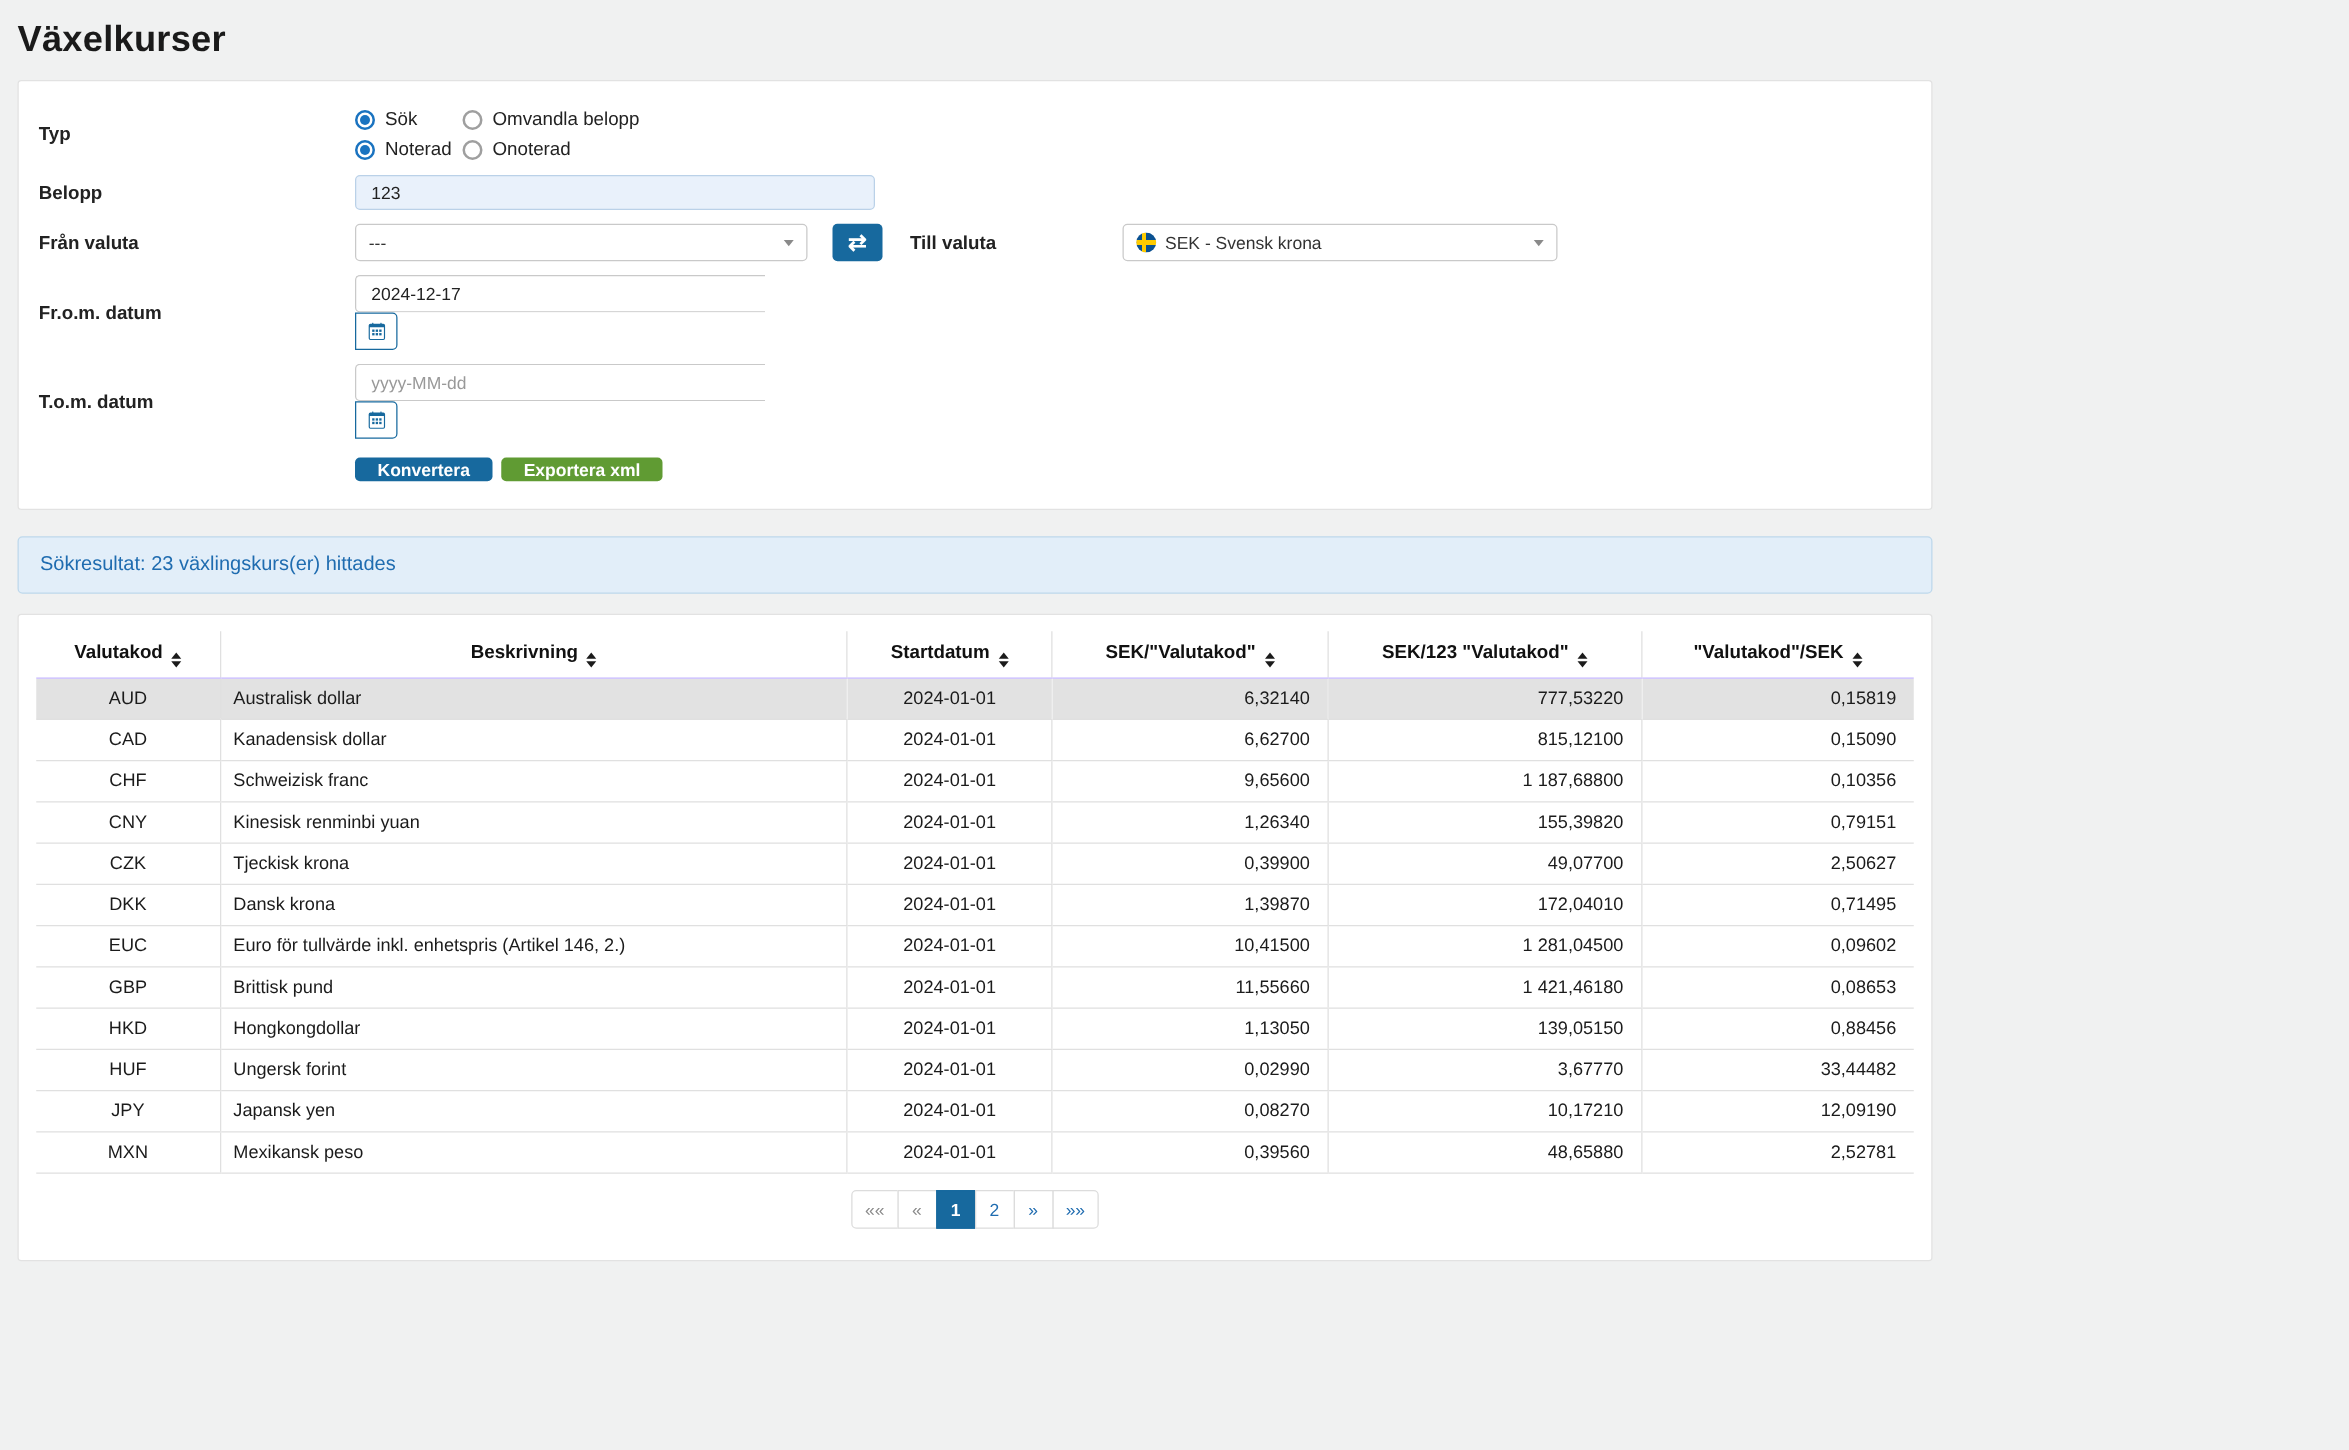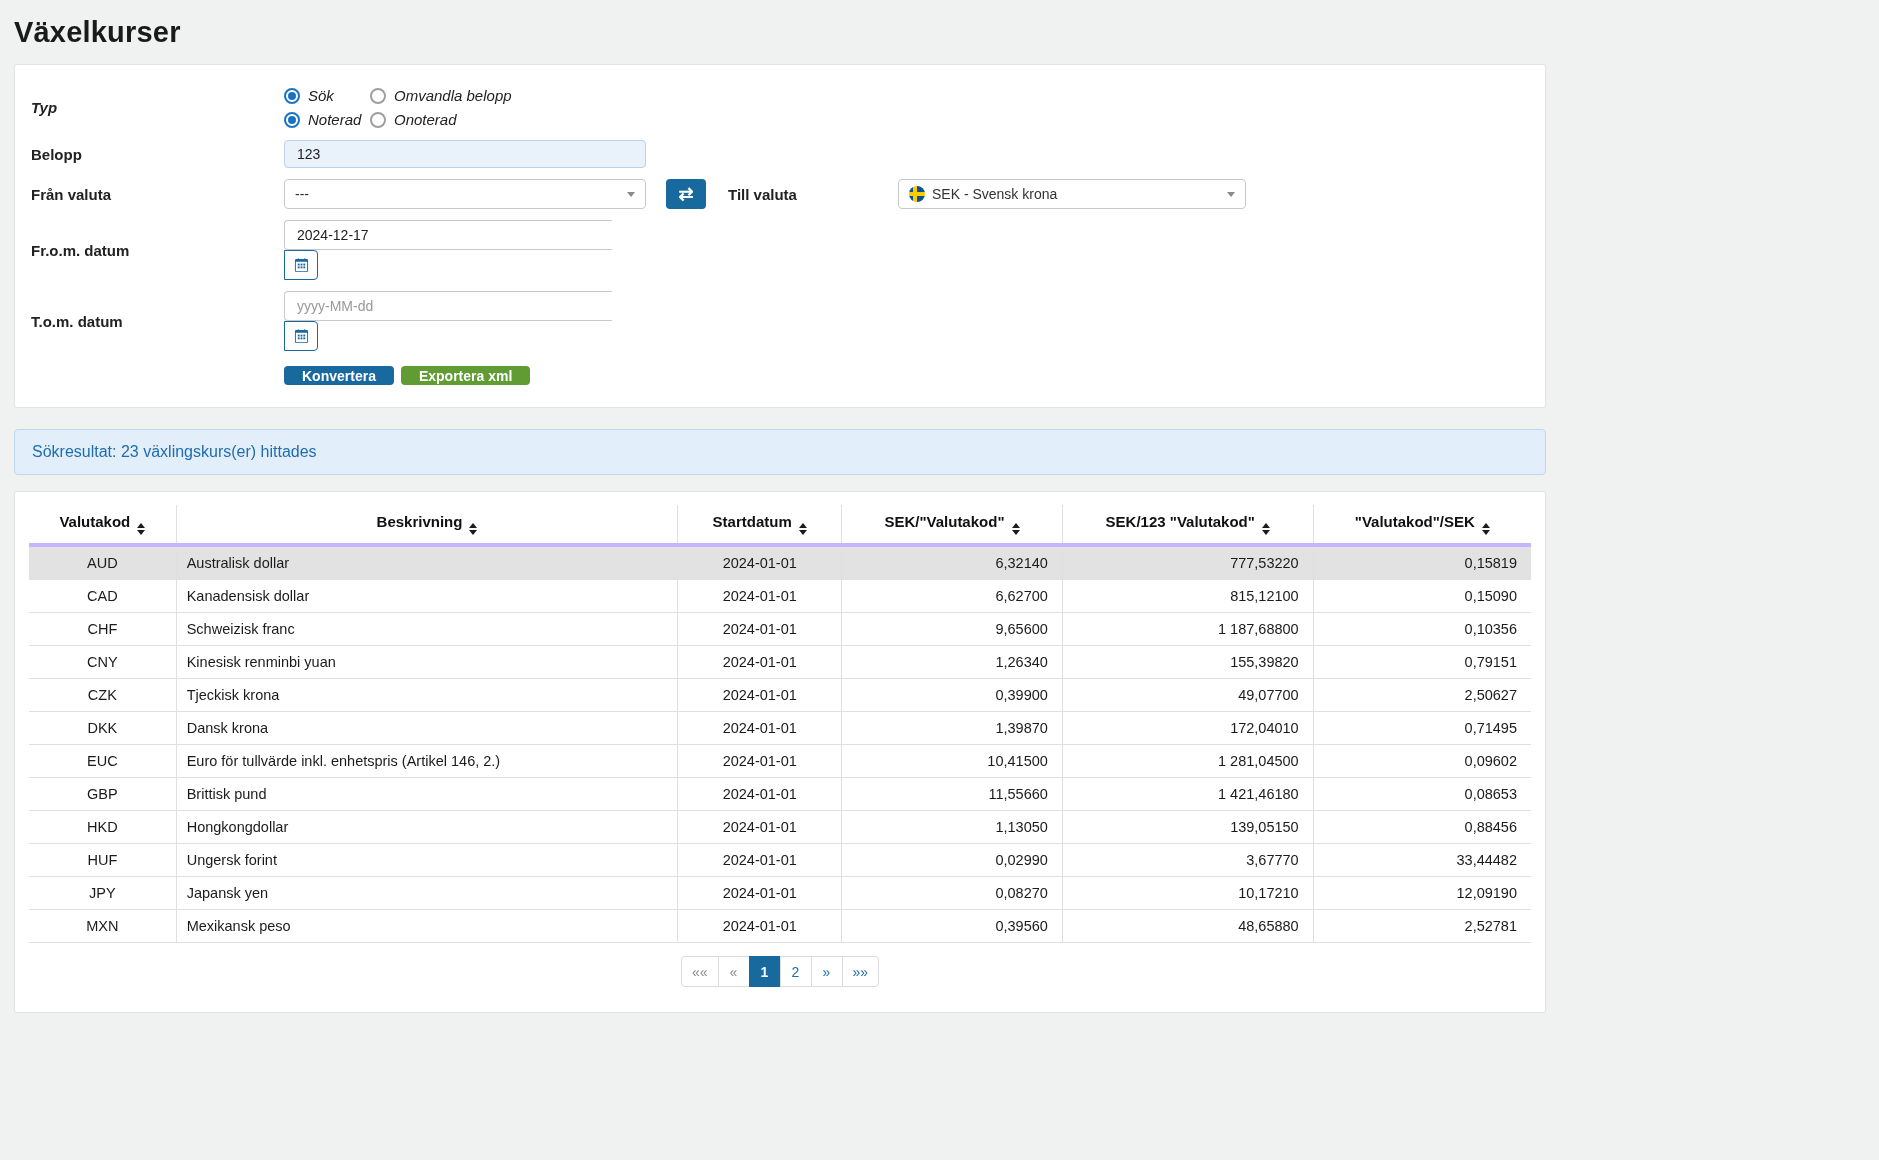--- a/index.html
+++ b/index.html
@@ -20,35 +20,35 @@
     letter-spacing: 0.2px;
   }
   .card {
     background: #fff;
     border: 1px solid #e2e2e2;
     border-radius: 3px;
   }
   .form-card { padding: 22px 16px; }
   .form-row { display: flex; align-items: center; margin-bottom: 11px; }
   .form-label { width: 253px; flex: none; font-weight: 700; font-size: 15px; color: #222; }
-  .typ-row { margin-bottom: 12px; font-style: italic; }
+  .typ-row { margin-bottom: 12px; }
   .radio-grid { display: grid; grid-template-columns: 86px auto; row-gap: 7px; }
   .radio-item { display: flex; align-items: flex-end; gap: 8px; cursor: pointer; font-size: 15px; color: #222; }
   .radio {
     width: 16px; height: 16px; flex: none;
     border: 2px solid #9f9f9f; border-radius: 50%;
     position: relative; background: #fff;
   }
   .radio.checked { border-color: var(--radio, #1a73c0); }
   .radio.checked::after {
     content: ""; position: absolute; top: 2px; left: 2px; right: 2px; bottom: 2px;
     border-radius: 50%; background: var(--radio, #1a73c0);
   }
   .belopp-input {
-    width: 362px; height: 28px;
+    width: 416px; height: 28px;
     background: #e9f1fb;
     border: 1px solid #bad1e8; border-radius: 4px;
     padding: 0 12px;
     font: 14px "Liberation Sans", sans-serif; color: #222;
     outline: none;
   }
   .select {
     width: 362px; height: 30px;
     border: 1px solid #c9c9c9; border-radius: 4px;
     background: #fff; cursor: pointer;
@@ -114,21 +114,21 @@
     border-radius: 4px;
     padding: 13px 17px;
     color: var(--link, #1f6cb0);
     font-size: 16px;
   }
   .table-card { margin-top: 16px; padding: 13px 14px 25px; }
   table { width: 100%; border-collapse: collapse; table-layout: fixed; }
   th {
     font-size: 15px; font-weight: bold; color: #111;
     padding: 8px 6px;
-    border-bottom: 4px solid #c4b5fd;
+    border-bottom: 1px solid #c4b5fd;
     text-align: center;
     cursor: pointer;
     white-space: nowrap; overflow: hidden;
   }
   th + th, td + td { border-left: 1px solid #e0e0e0; }
   td {
     font-size: 14.5px; color: #1b1b1b;
     padding: 8px 10px;
     border-bottom: 1px solid #e0e0e0;
     white-space: nowrap; overflow: hidden;

